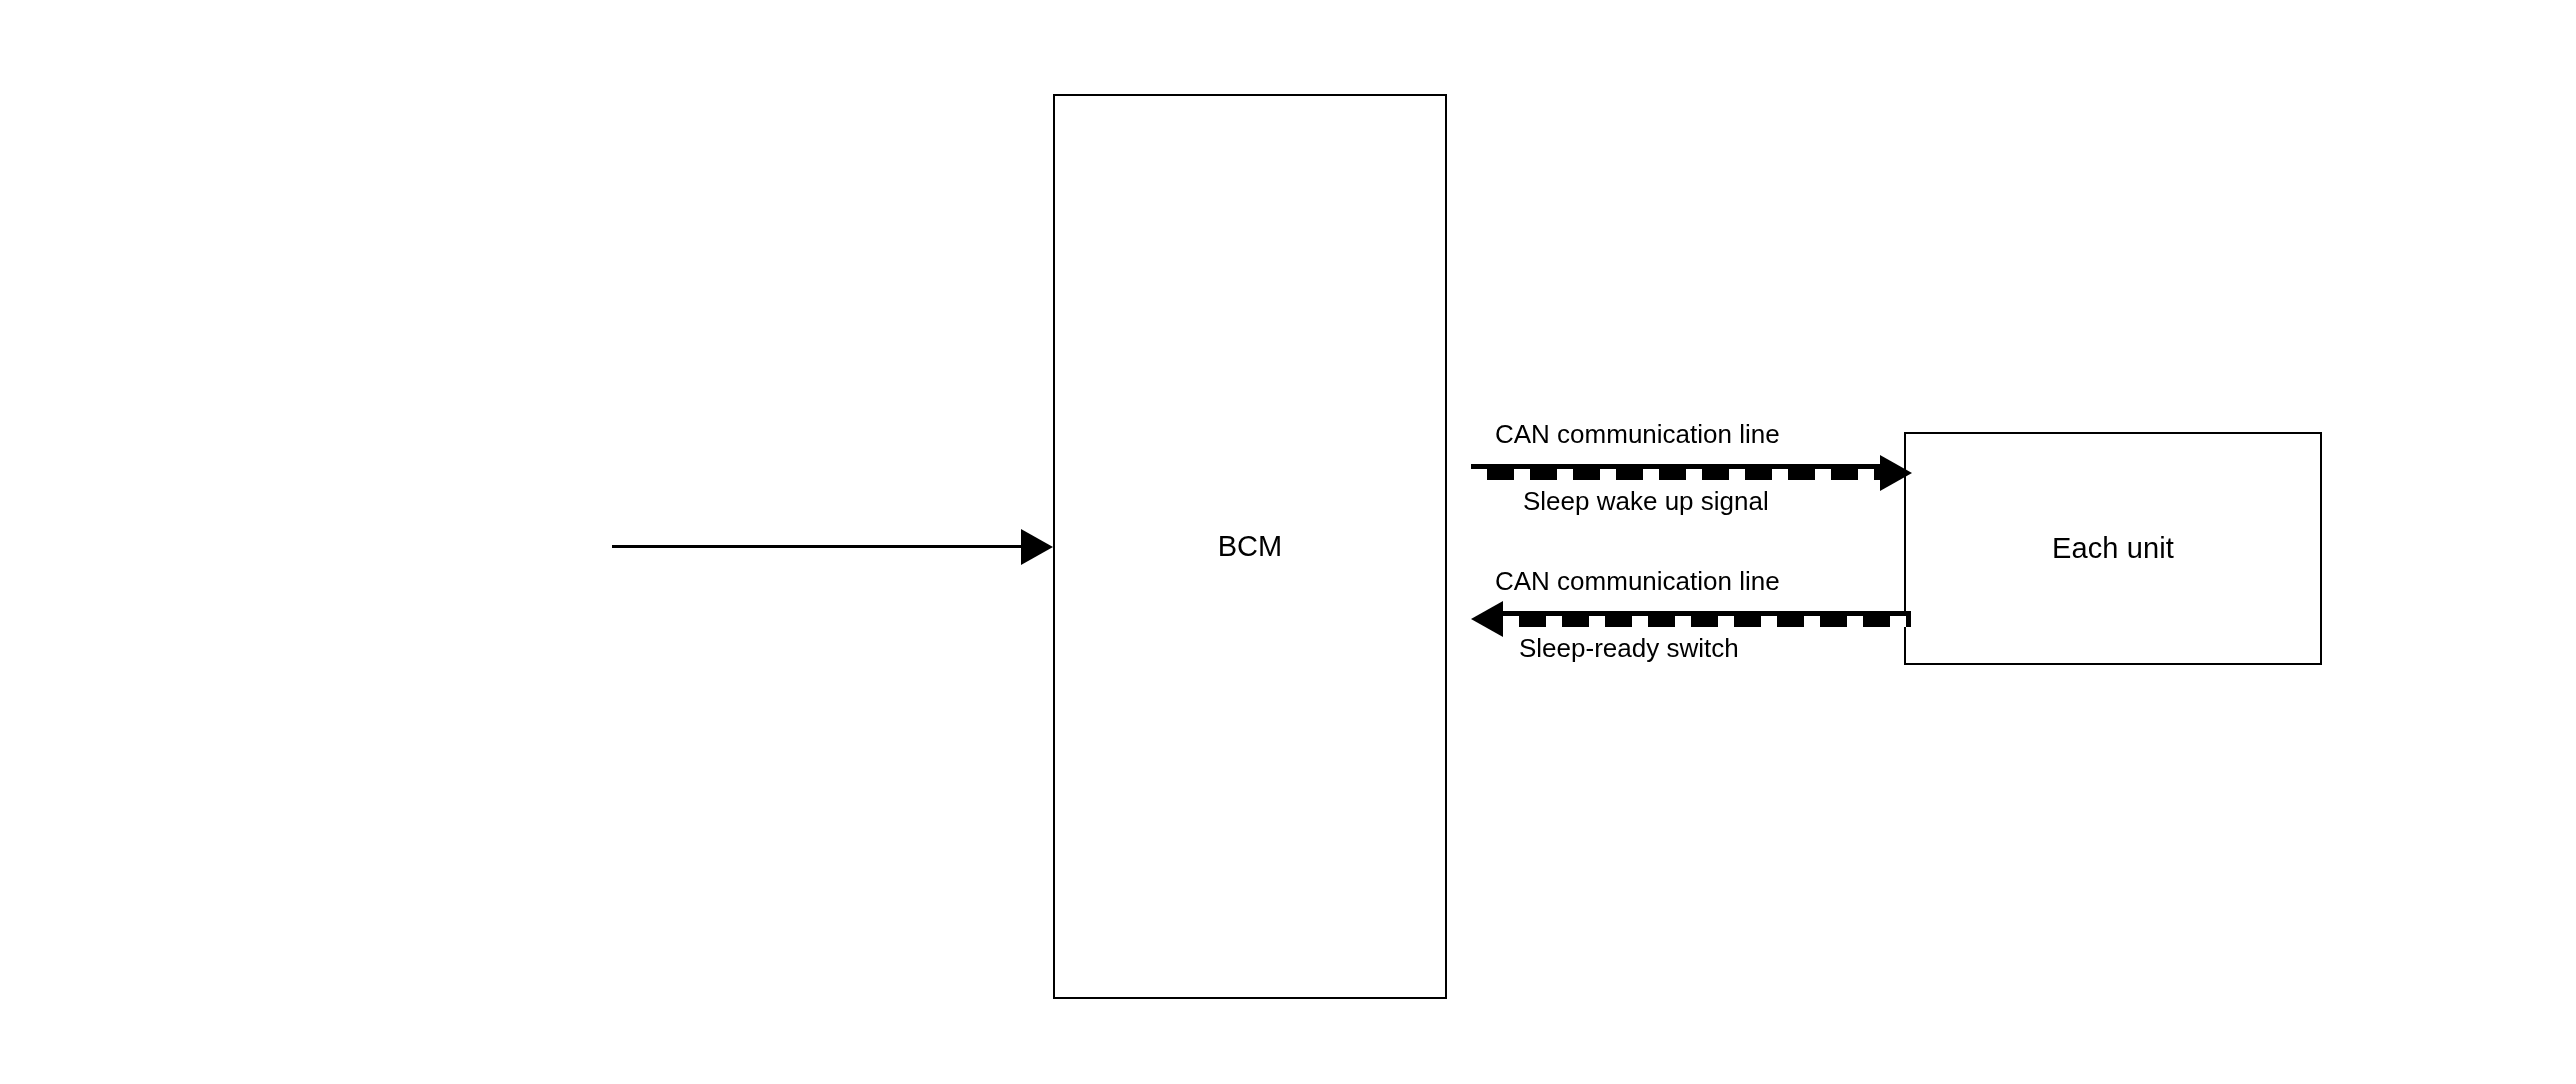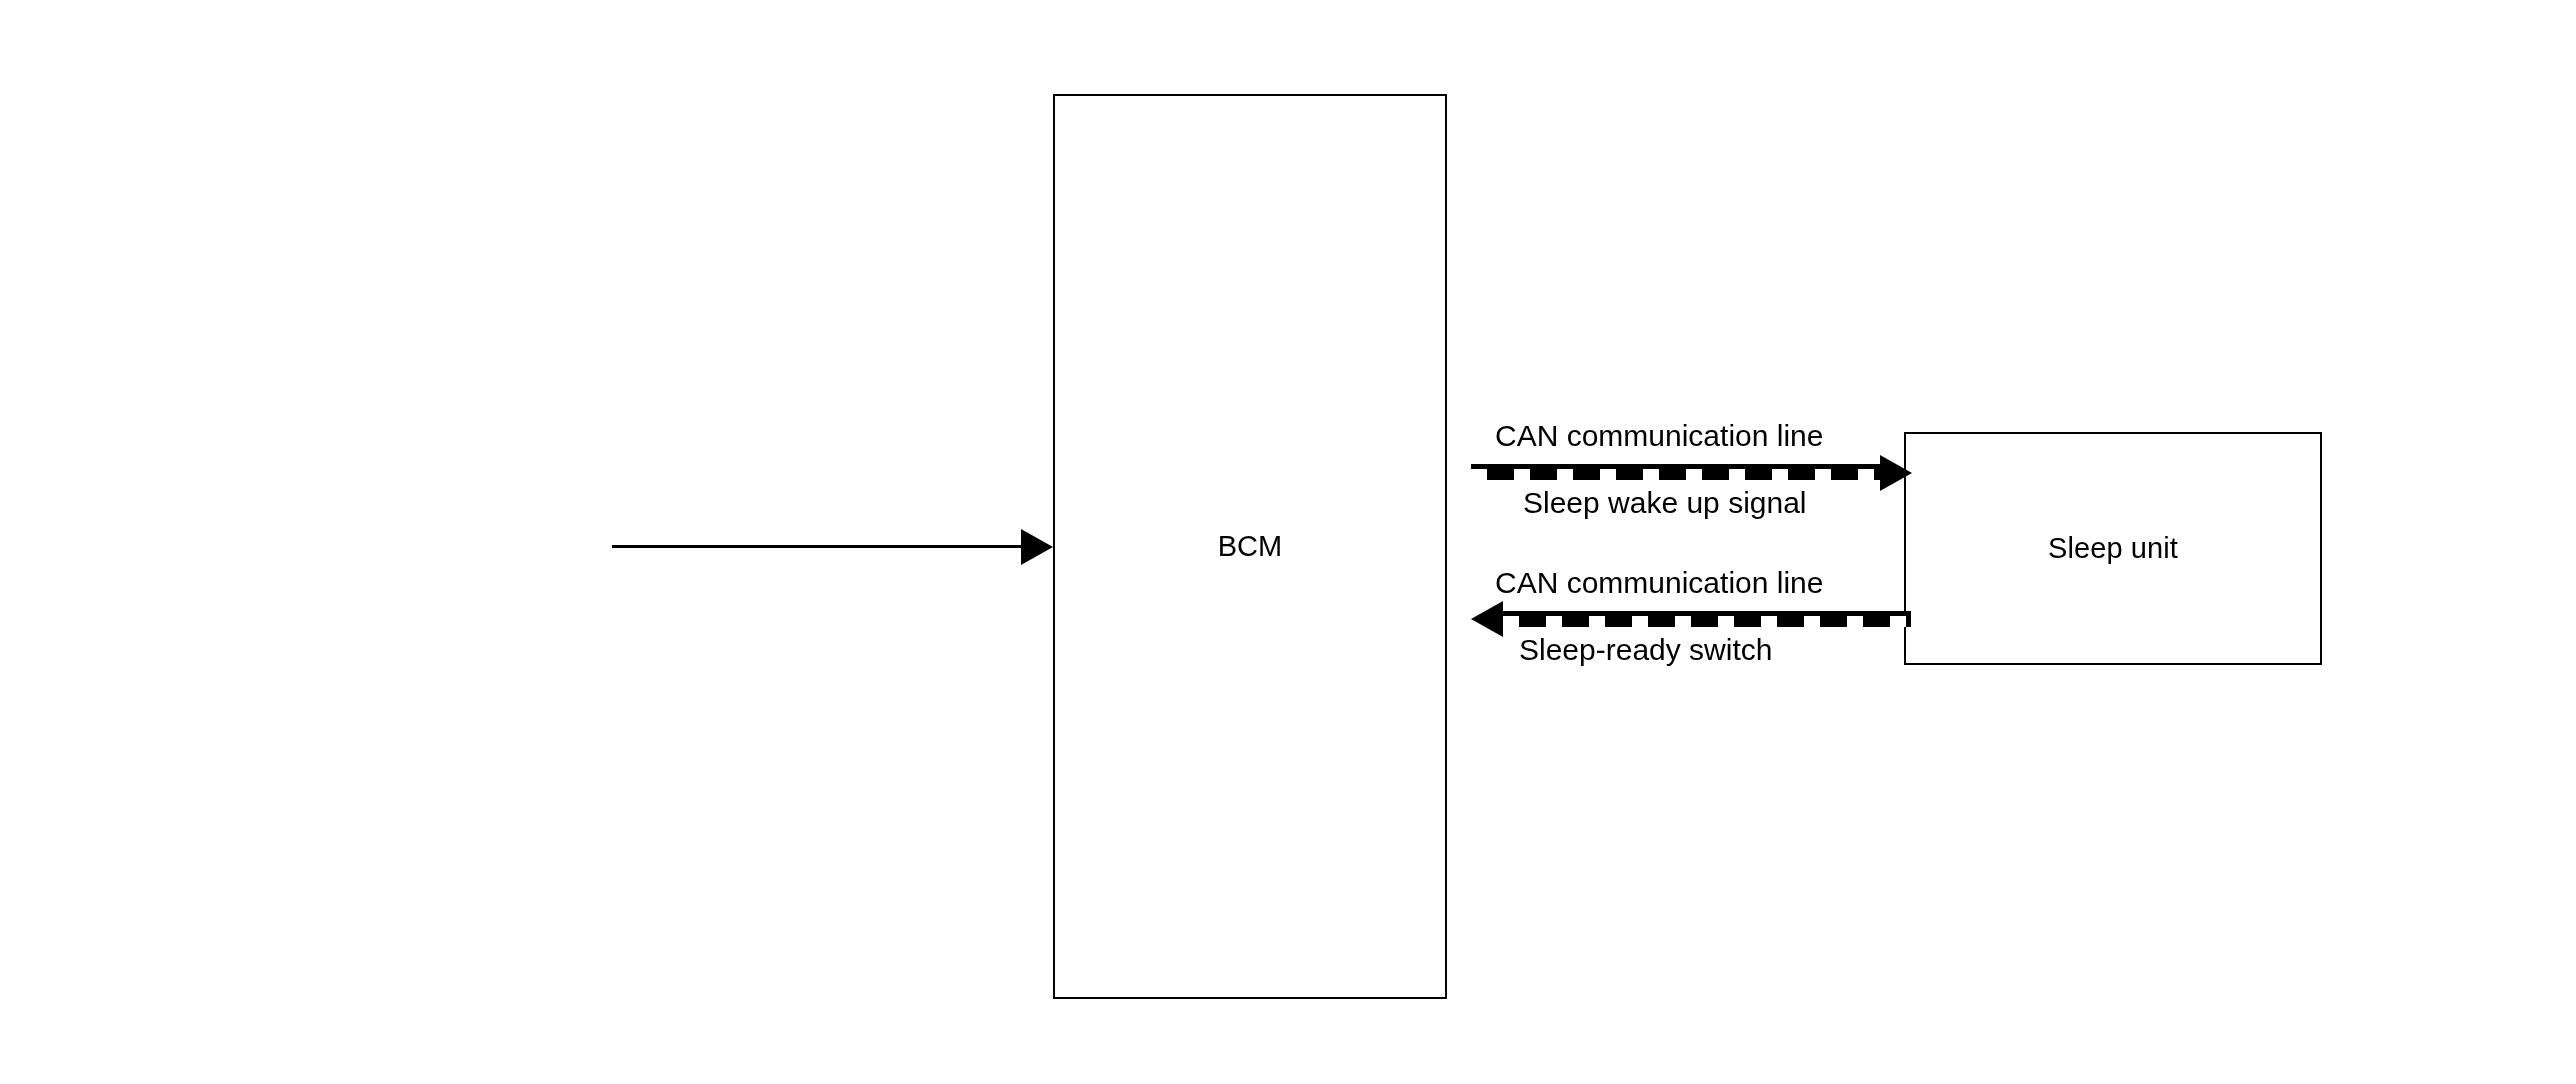--- a/index.html
+++ b/index.html
@@ -125,42 +125,42 @@
     width: 408px;
   }
   #can-head-bottom {
     left: 1471px;
     top: 601px;
   }
 
   
   .edge-label {
     position: absolute;
-    font-size: 30px;
+    font-size: 26px;
     line-height: 1;
     color: #000000;
     white-space: nowrap;
   }
   #label-can-top       { left: 1495px; top: 421px; }
   #label-sleep-wake-up { left: 1498px; top: 488px; margin-left: 25px; }
   #label-can-bottom    { left: 1495px; top: 568px; }
   #label-sleep-ready   { left: 1519px; top: 635px; }
 </style>
 </head>
 <body>
 
 <div id="canvas">
 
 
   <div class="node-box" id="box-bcm">
     <span class="node-label">BCM</span>
   </div>
 
   <div class="node-box" id="box-each-unit">
-    <span class="node-label">Sleep unit</span>
+    <span class="node-label">Each unit</span>
   </div>
 
   <div id="arrow-switch-to-bcm"></div>
   <div id="arrow-switch-to-bcm-head"></div>
 
   <div class="edge-label" id="label-can-top">CAN communication line</div>
   <div class="can-band" id="can-band-top"></div>
   <div class="can-head-right" id="can-head-top"></div>
   <div class="edge-label" id="label-sleep-wake-up">Sleep wake up signal</div>
 

